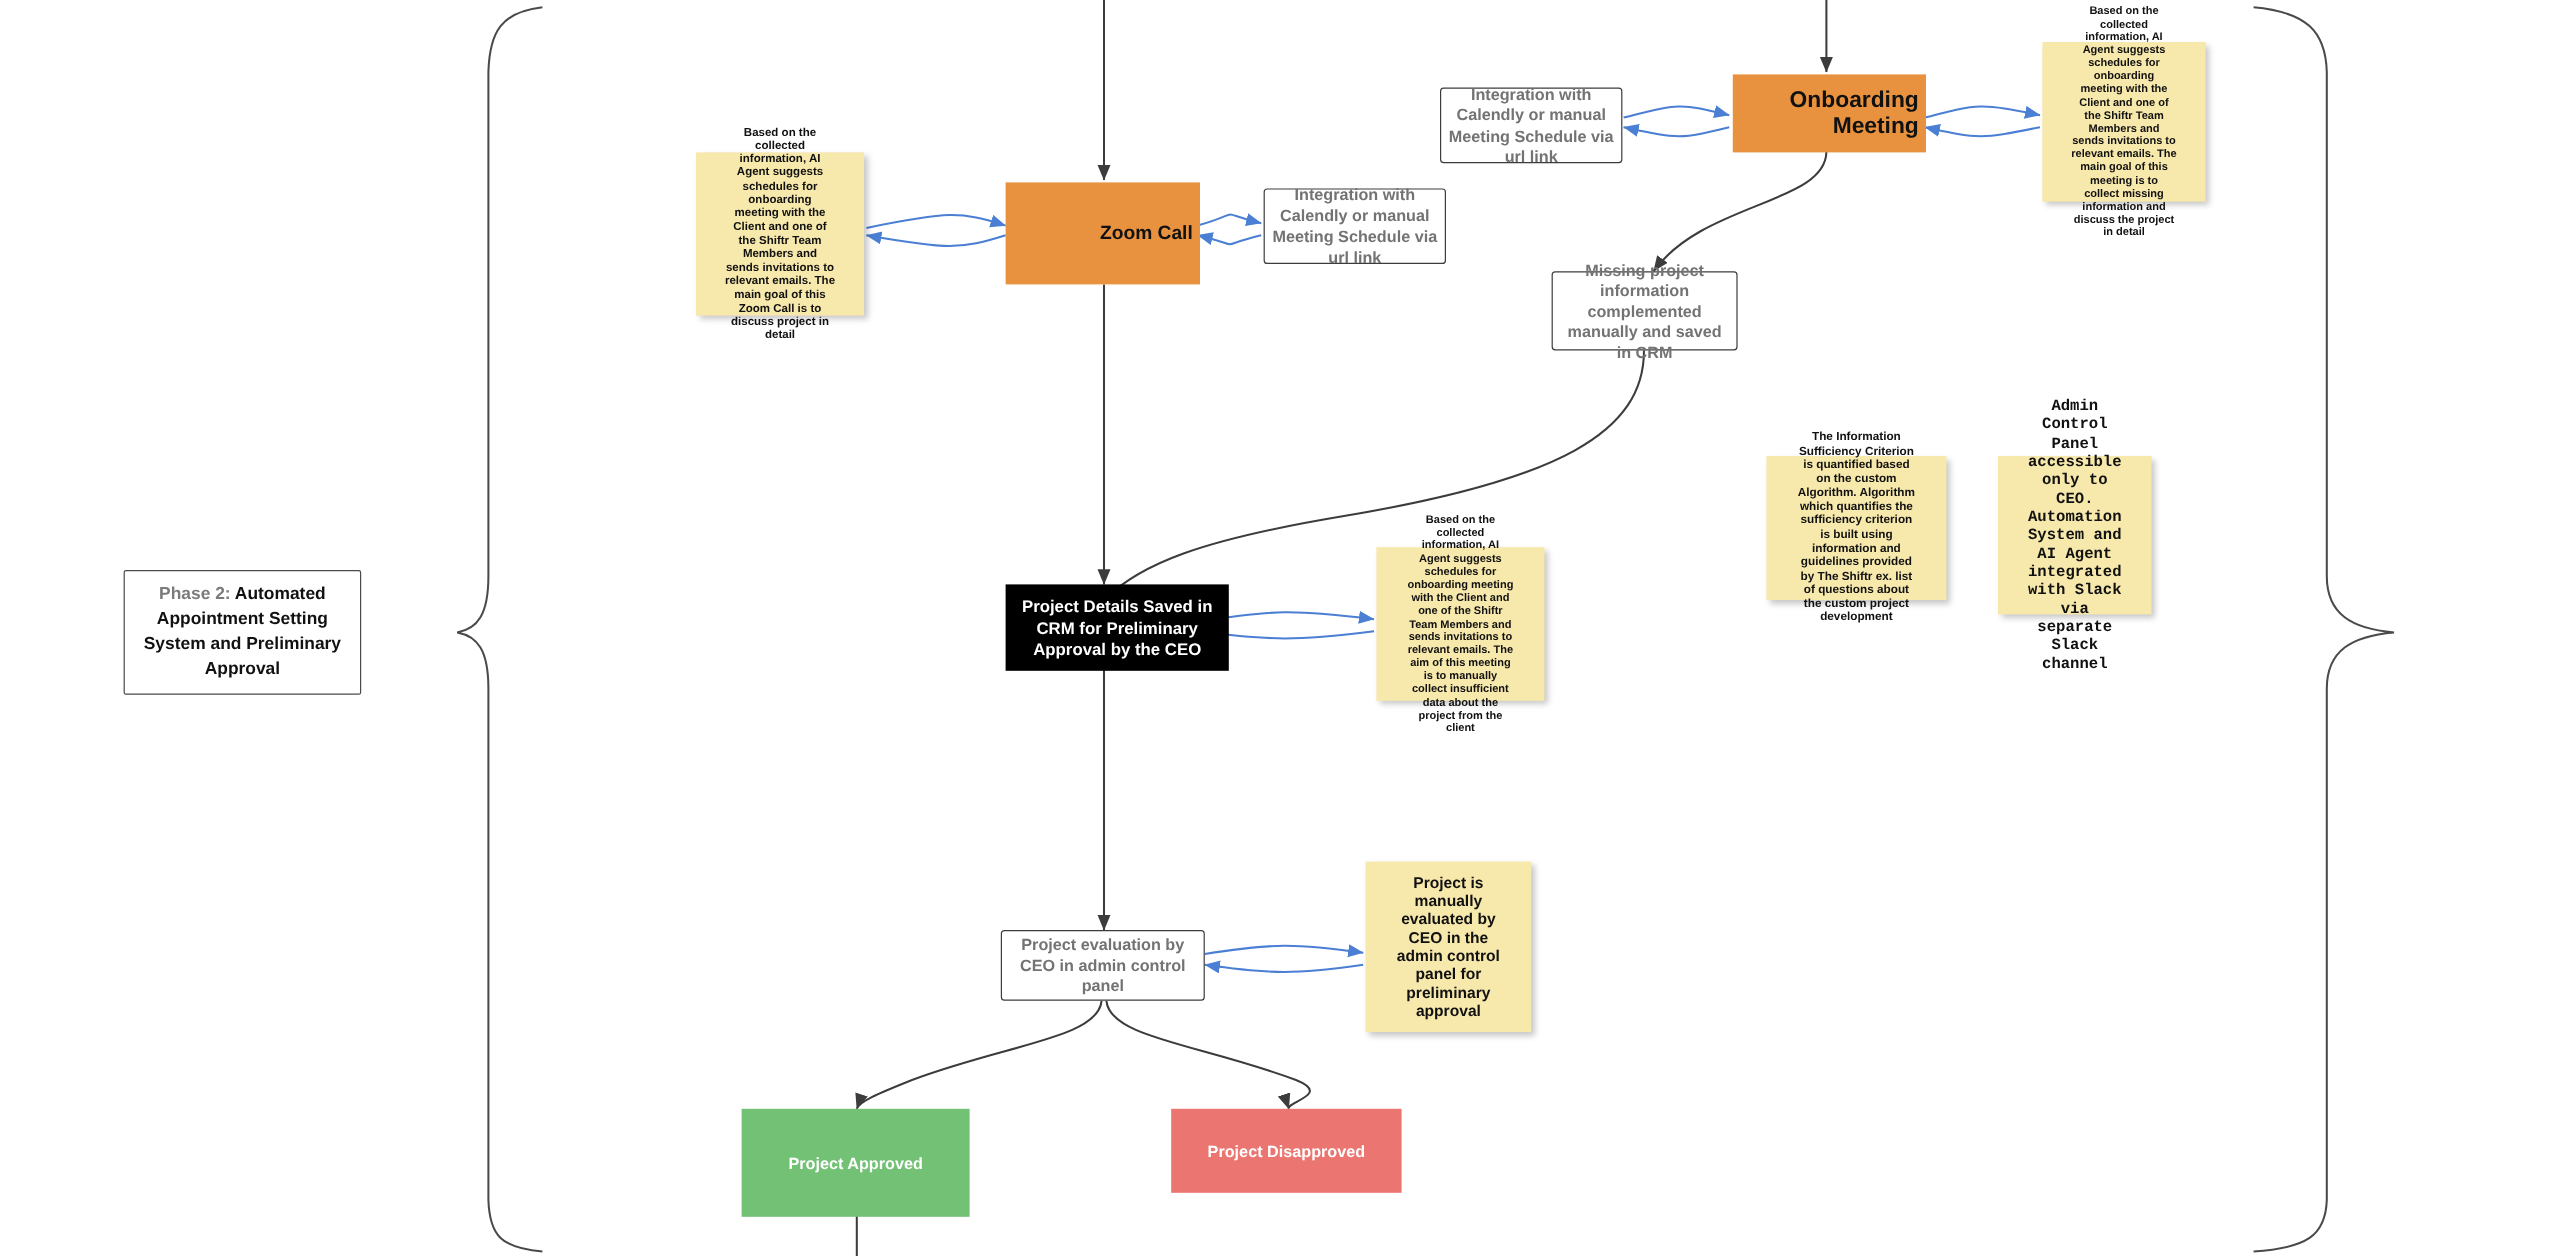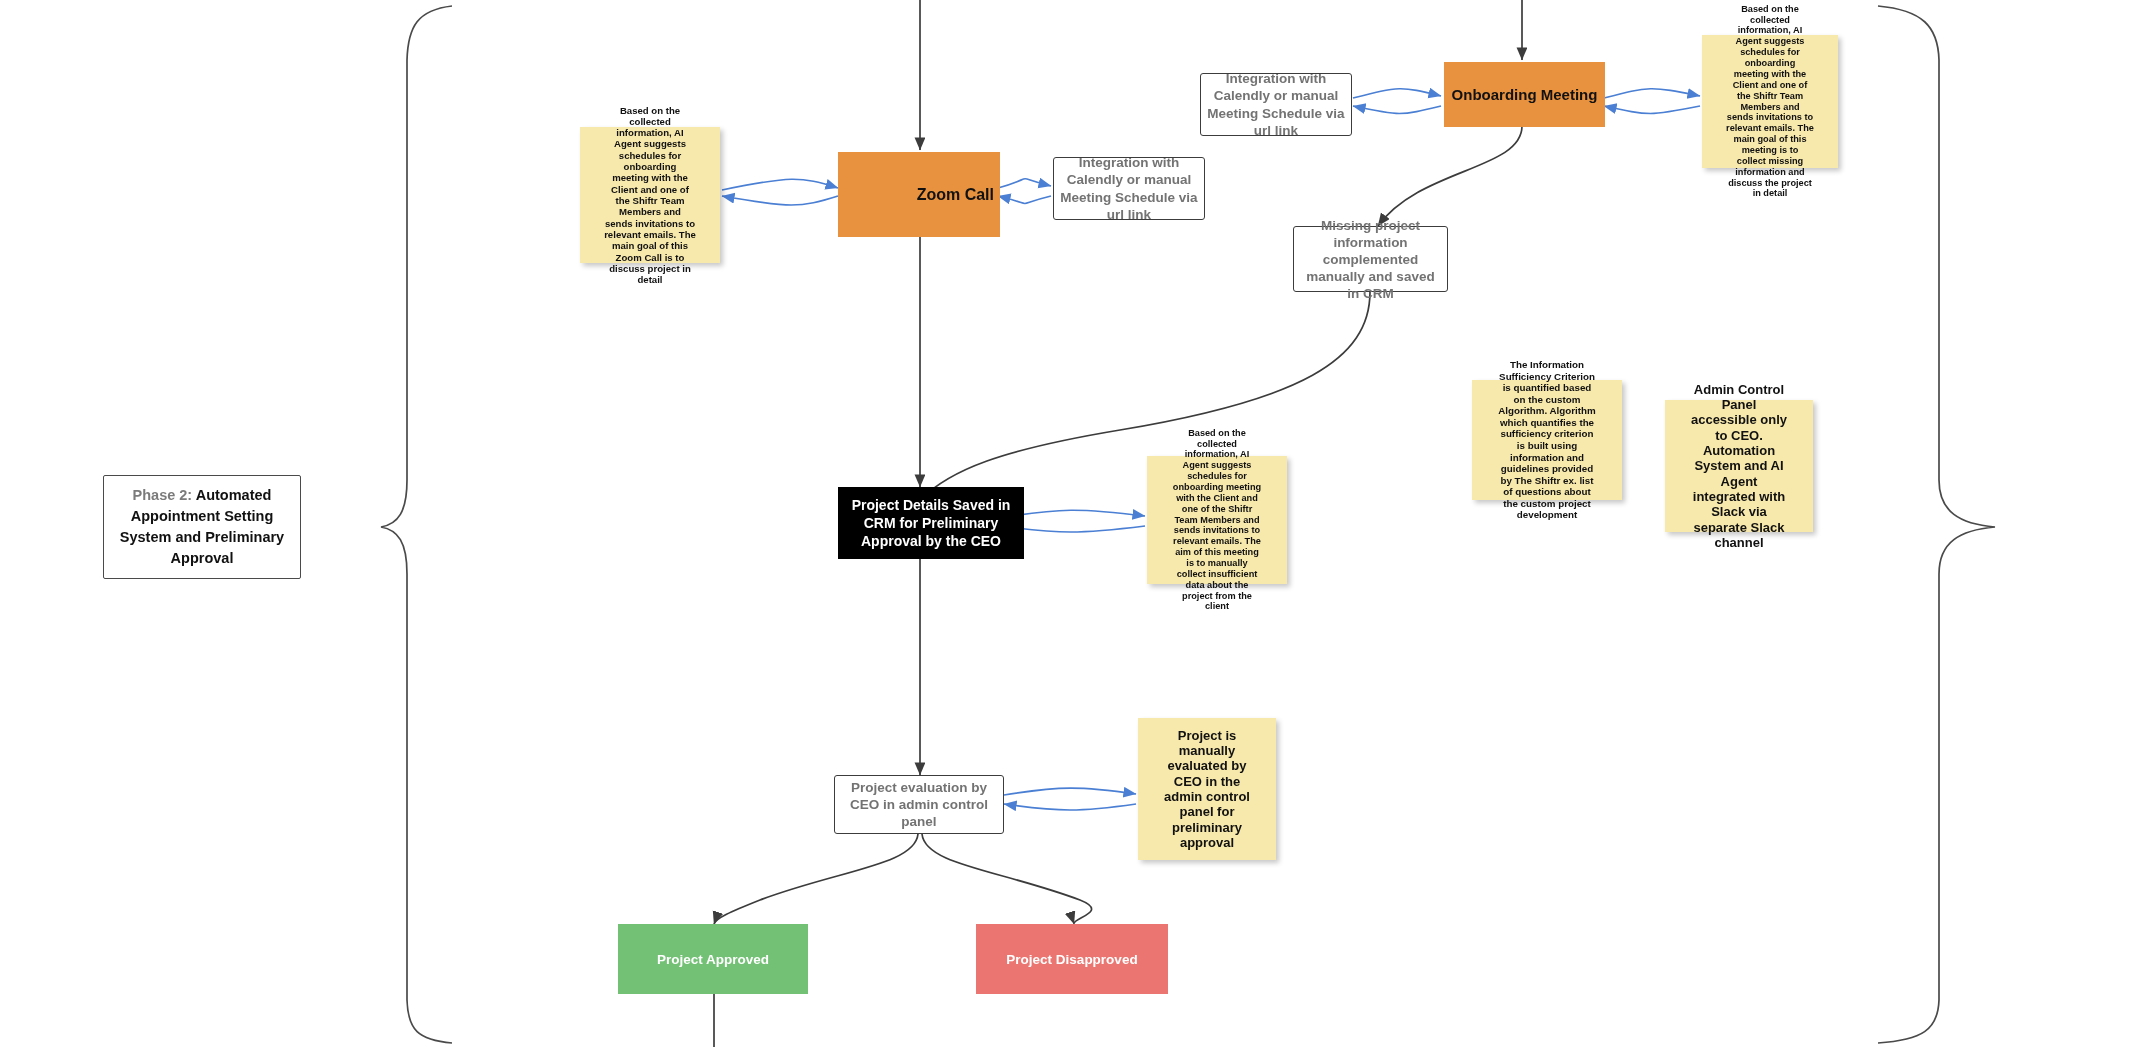--- a/index.html
+++ b/index.html
@@ -103,41 +103,41 @@
   </div>
 
   <div class="node orange" style="left:838px;top:152px;width:162px;height:85px;font-size:16px;text-align:right;">
     <span class="lbl">Zoom Call</span>
   </div>
 
   <div class="node plain" style="left:1053px;top:157px;width:152px;height:63px;font-size:13.5px;line-height:1.28;">
     <span class="lbl">Integration with Calendly or manual Meeting Schedule via url link</span>
   </div>
 
-  <div class="node orange" style="left:1444px;top:62px;width:161px;height:65px;font-size:15px;">
+  <div class="node orange" style="left:1444px;top:62px;width:161px;height:65px;font-size:19px;text-align:right;">
     <span class="lbl">Onboarding Meeting</span>
   </div>
 
   <div class="node plain" style="left:1200px;top:73px;width:152px;height:63px;font-size:13.5px;line-height:1.28;">
     <span class="lbl">Integration with Calendly or manual Meeting Schedule via url link</span>
   </div>
 
   <div class="node plain" style="left:1293px;top:226px;width:155px;height:66px;font-size:13.5px;line-height:1.26;">
     <span class="lbl">Missing project information complemented manually and saved in CRM</span>
   </div>
 
   <div class="node black" style="left:838px;top:487px;width:186px;height:72px;font-size:14px;line-height:1.3;">
     <span class="lbl">Project Details Saved in CRM for Preliminary Approval by the CEO</span>
   </div>
 
   <div class="node plain" style="left:834px;top:775px;width:170px;height:59px;font-size:13.5px;line-height:1.28;">
     <span class="lbl">Project evaluation by CEO in admin control panel</span>
   </div>
 
-  <div class="node green" style="left:618px;top:924px;width:190px;height:70px;font-size:13.5px;">
+  <div class="node green" style="left:618px;top:924px;width:190px;height:90px;font-size:13.5px;">
     <span class="lbl">Project Approved</span>
   </div>
 
   <div class="node red" style="left:976px;top:924px;width:192px;height:70px;font-size:13.5px;">
     <span class="lbl">Project Disapproved</span>
   </div>
 
   <div class="node sticky" style="left:580px;top:127px;width:140px;height:136px;font-size:9.6px;">
     <span class="lbl">Based on the collected information, AI Agent suggests schedules for onboarding meeting with the Client and one of the Shiftr Team Members and sends invitations to relevant emails. The main goal of this Zoom Call is to discuss project in detail</span>
   </div>
@@ -147,21 +147,21 @@
   </div>
 
   <div class="node sticky" style="left:1147px;top:456px;width:140px;height:128px;font-size:9.2px;">
     <span class="lbl">Based on the collected information, AI Agent suggests schedules for onboarding meeting with the Client and one of the Shiftr Team Members and sends invitations to relevant emails. The aim of this meeting is to manually collect insufficient data about the project from the client</span>
   </div>
 
   <div class="node sticky" style="left:1472px;top:380px;width:150px;height:120px;font-size:9.8px;">
     <span class="lbl">The Information Sufficiency Criterion is quantified based on the custom Algorithm. Algorithm which quantifies the sufficiency criterion is built using information and guidelines provided by The Shiftr ex. list of questions about the custom project development</span>
   </div>
 
-  <div class="node sticky" style="left:1665px;top:400px;width:148px;height:132px;font-size:13px;">
+  <div class="node sticky" style="left:1665px;top:380px;width:128px;height:132px;font-size:13px;font-family:Liberation Mono, monospace;">
     <span class="lbl">Admin Control Panel accessible only to CEO. Automation System and AI Agent integrated with Slack via separate Slack channel</span>
   </div>
 
   <div class="node sticky" style="left:1138px;top:718px;width:138px;height:142px;font-size:13px;">
     <span class="lbl">Project is manually evaluated by CEO in the admin control panel for preliminary approval</span>
   </div>
 
 </div>
 
 </body></html>

